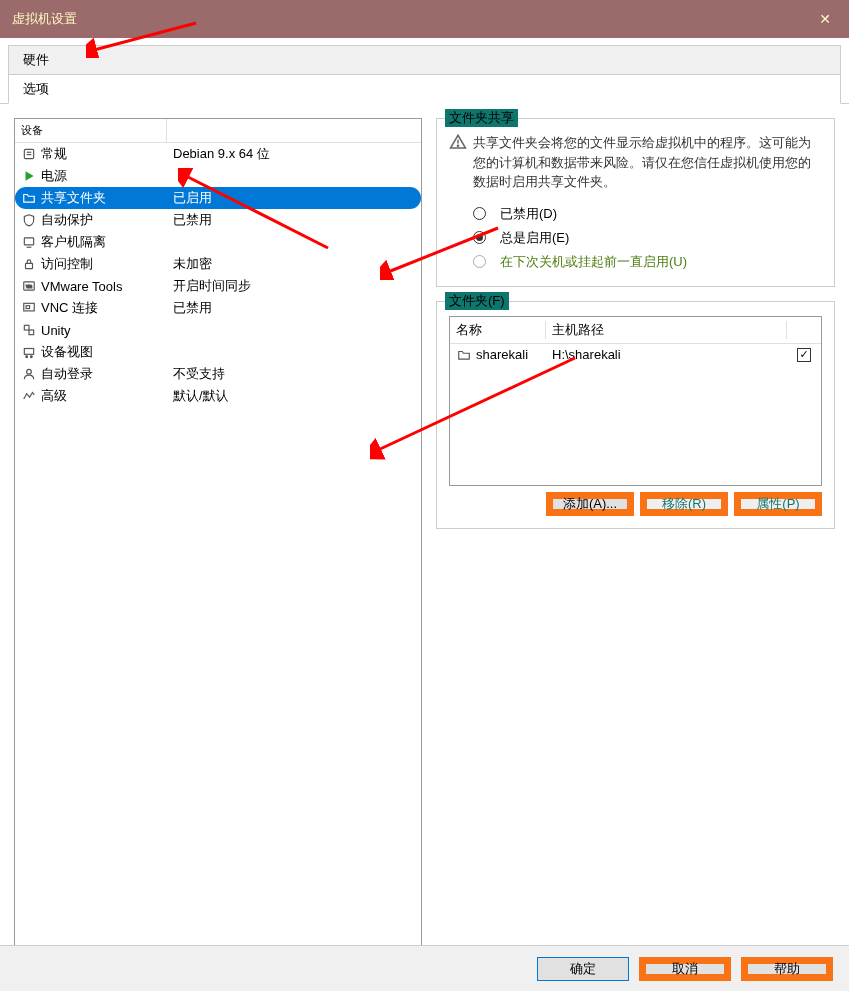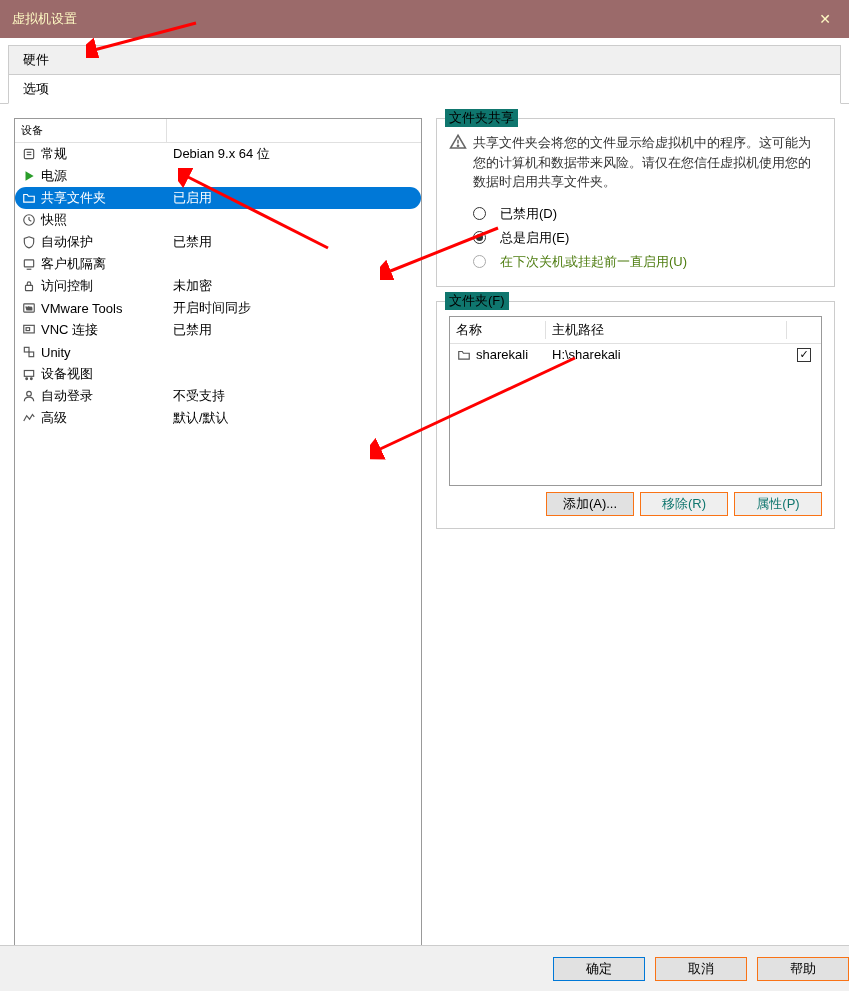--- a/index.html
+++ b/index.html
@@ -196,21 +196,21 @@
   font-size: 11px;
 }
 .btn-row {
   display: flex;
   justify-content: flex-end;
   gap: 6px;
 }
 .btn {
   min-width: 88px;
   height: 24px;
-  border: 1px solid #f97316;
+  border: 7px solid #f97316;
   background: #e1e1e1;
   font-size: 13px;
   cursor: pointer;
   display: flex;
   align-items: center;
   justify-content: center;
 }
 .btn.disabled {
   color: #0f766e;
   background: #efefef;
@@ -219,20 +219,21 @@
   position: absolute;
   bottom: 0;
   left: 0;
   right: 0;
   height: 46px;
   border-top: 1px solid #cccccc;
   display: flex;
   align-items: center;
   justify-content: flex-end;
   gap: 10px;
+  padding-right: 16px;
   background: #f0f0f0;
 }
 .footer .btn { min-width: 92px; background: #e1e1e1; }
 .footer .btn.primary { border: 1px solid #0078d7; background:#e1e1e1; }
 .arrow {
   position: absolute;
   pointer-events: none;
   z-index: 100;
 }
 </style>
@@ -284,33 +285,20 @@
         <div class="list-row selected">
           <div class="col1">
             <span class="row-icon">
               <svg width="14" height="14" viewBox="0 0 24 24" fill="none" stroke="#ffffff" stroke-width="2">
                 <path d="M3 6 L9 6 L11 9 L21 9 L21 19 L3 19 Z"></path>
               </svg>
             </span>
             <span>共享文件夹</span>
           </div>
           <div class="col2">已启用</div>
-        </div>
-        <div class="list-row">
-          <div class="col1">
-            <span class="row-icon">
-              <svg width="14" height="14" viewBox="0 0 24 24" fill="none" stroke="#555555" stroke-width="2">
-                <circle cx="12" cy="12" r="9"></circle>
-                <line x1="12" y1="12" x2="12" y2="7"></line>
-                <line x1="12" y1="12" x2="16" y2="14"></line>
-              </svg>
-            </span>
-            <span>快照</span>
-          </div>
-          <div class="col2"></div>
         </div>
         <div class="list-row">
           <div class="col1">
             <span class="row-icon">
               <svg width="14" height="14" viewBox="0 0 24 24" fill="none" stroke="#555555" stroke-width="2">
                 <path d="M12 3 L20 6 V12 C20 17 16 21 12 22 C8 21 4 17 4 12 V6 Z"></path>
               </svg>
             </span>
             <span>自动保护</span>
           </div>

